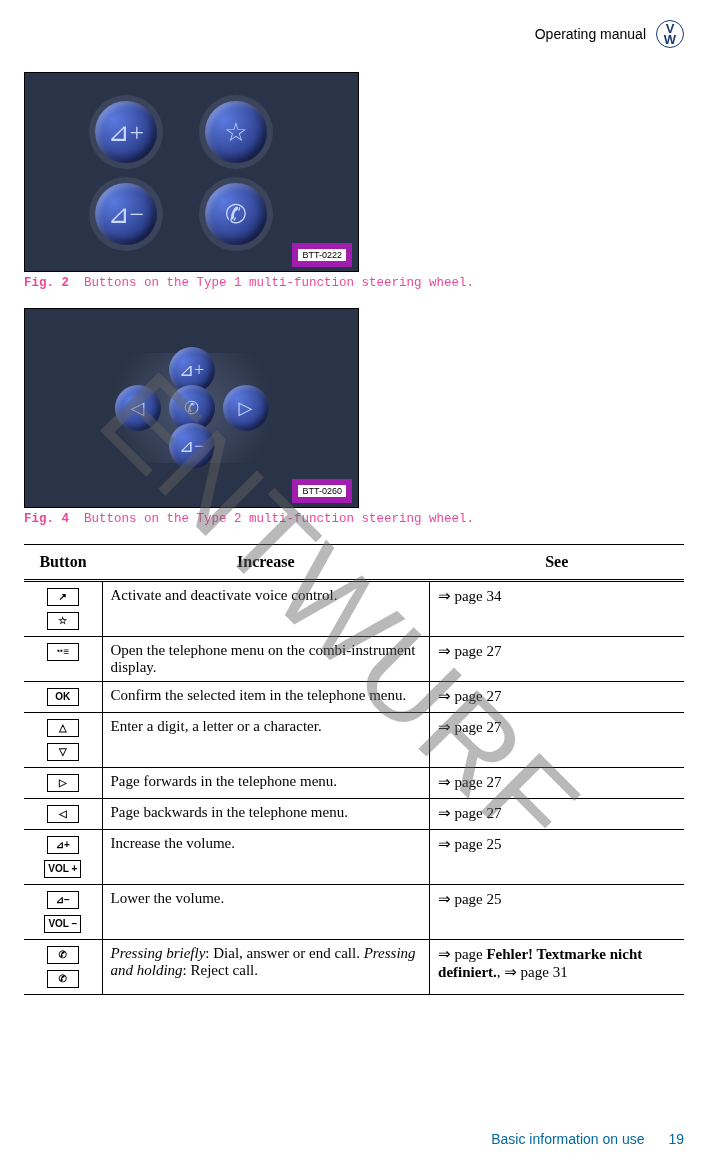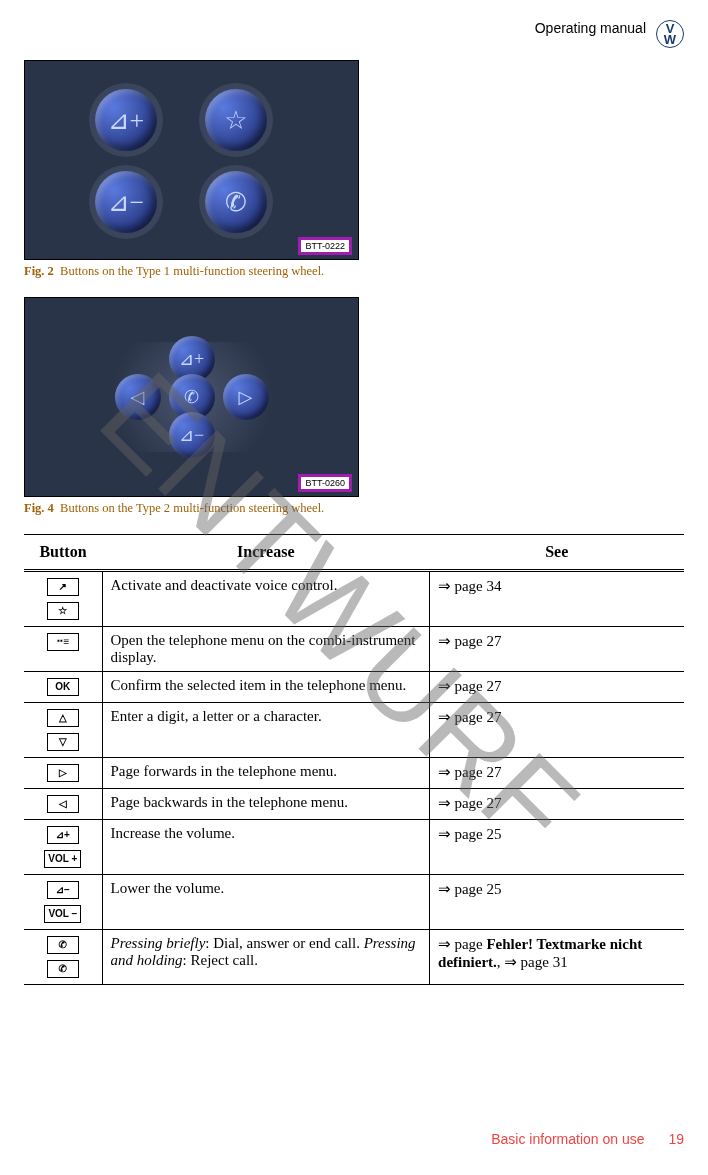--- a/index.html
+++ b/index.html
@@ -10,25 +10,26 @@
     color: #000;
     width: 708px;
     height: 1175px;
     position: relative;
     background: #fff;
     padding: 20px 24px 0 24px;
   }
   .header {
     display: flex;
     justify-content: flex-end;
+    align-items: center;
     gap: 10px;
     font-family: Arial, Helvetica, sans-serif;
     color: #000;
     font-size: 14px;
-    margin-bottom: 12px;
+    margin-bottom: 24px;
   }
   .vw-logo {
     width: 28px; height: 28px;
     border-radius: 50%;
     border: 1.5px solid #1a3b6e;
     display: flex;
     align-items: center;
     justify-content: center;
     font-family: Arial, sans-serif;
     font-weight: bold;
@@ -71,29 +72,29 @@
     border-radius: 50%;
     background: radial-gradient(circle at 30% 30%, #5a7ae0, #2a3c88 70%, #1a2250);
     box-shadow: inset -3px -3px 6px rgba(0,0,0,.5), inset 2px 2px 5px rgba(255,255,255,.3);
     display: flex; align-items: center; justify-content: center;
     color: #c8d8ff; font-size: 18px;
   }
   .btt-tag {
     position: absolute;
     right: 6px; bottom: 4px;
     background: #fff;
-    border: 3px solid #a21caf;
+    border: 6px solid #a21caf;
     font-family: Arial, sans-serif;
     font-size: 9px;
     padding: 1px 4px;
   }
   .caption {
-    font-family: Liberation Serif, serif;
+    font-family: Liberation Mono, monospace;
     font-size: 12.5px;
-    color: #a16207;
+    color: #ec4899;
     margin: 4px 0 18px 0;
   }
   .caption .fig-label { font-weight: bold; }
   table.button-table {
     width: 100%;
     border-collapse: collapse;
     margin-top: 8px;
   }
   table.button-table th {
     font-family: "Times New Roman", serif;
@@ -131,21 +132,21 @@
   .icon-cell { text-align: center; width: 78px; }
   .icon-stack { display: flex; flex-direction: column; align-items: center; gap: 4px; }
   .italic { font-style: italic; }
   .bold { font-weight: bold; }
   .footer {
     position: absolute;
     bottom: 28px;
     right: 24px;
     font-family: Arial, Helvetica, sans-serif;
     font-size: 14px;
-    color: #ef4444;
+    color: #0369a1;
     margin-top: 28px;
   }
   .footer .pn { margin-left: 20px; }
   .watermark {
     position: absolute;
     left: 48%; top: 52%;
     transform: translate(-50%, -50%) rotate(45deg);
     font-family: Arial, sans-serif;
     font-size: 120px;
     color: rgba(100,100,100,0.45);

